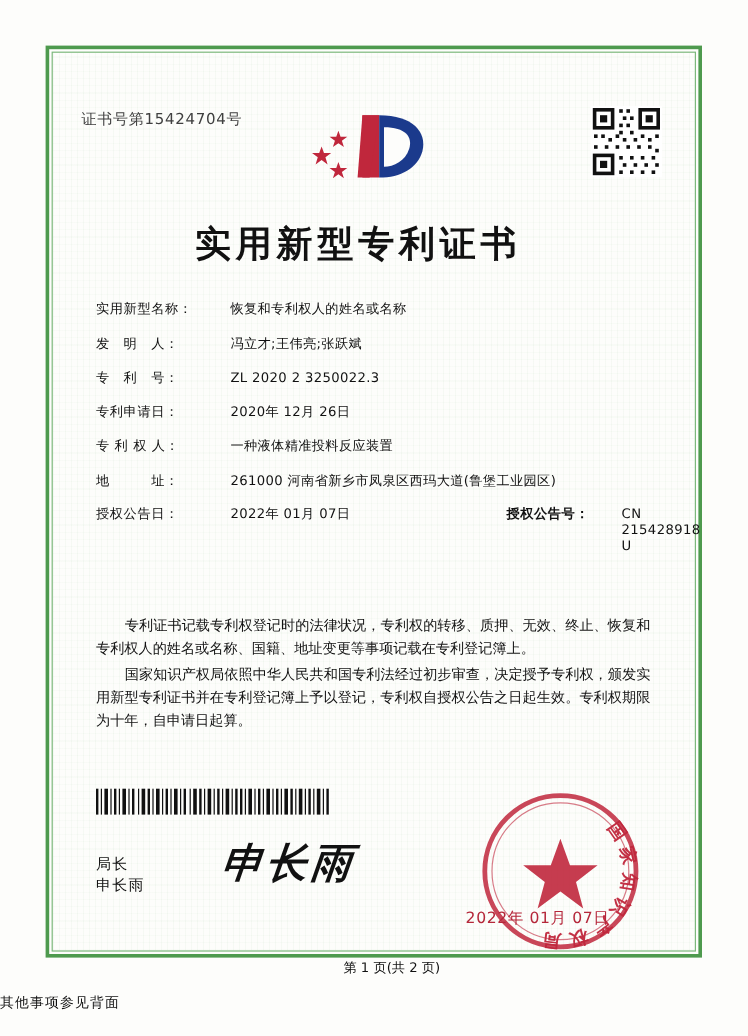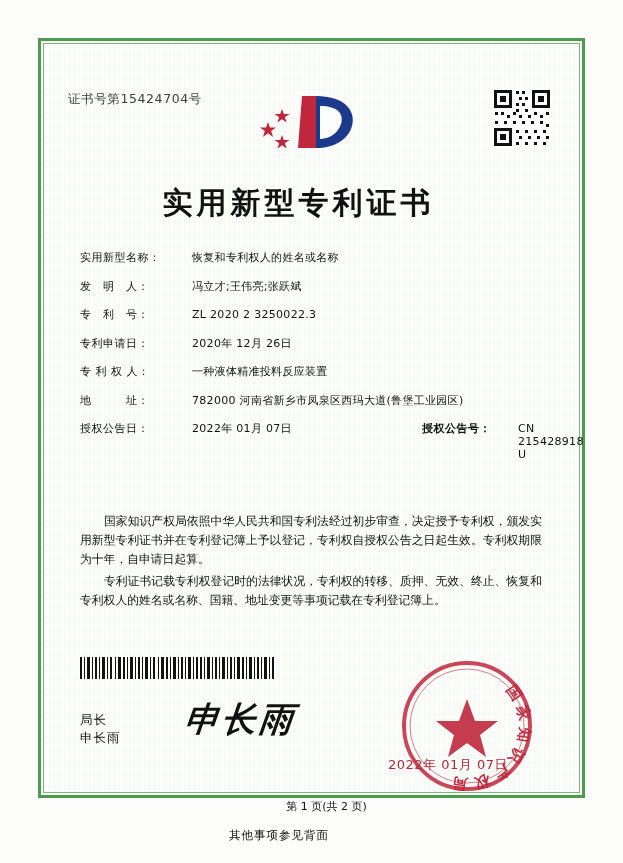--- a/index.html
+++ b/index.html
@@ -203,21 +203,21 @@
     width: 621px;
     text-align: center;
     font-size: 11px;
     color: #111;
   }
   .footer-note {
     position: absolute;
     left: 0;
     top: 828px;
     width: 558px;
-    text-align: center;
+    text-align: left;
     font-size: 11.5px;
     color: #111;
     letter-spacing: 1px;
   }
 </style>
 </head>
 <body>
 
 <div class="page">
 
@@ -322,33 +322,33 @@
     <div class="field-row">
       <span class="field-label">专利申请日：</span>
       <span class="field-value">2020年 12月 26日</span>
     </div>
     <div class="field-row">
       <span class="field-label">专 利 权 人：</span>
       <span class="field-value">一种液体精准投料反应装置</span>
     </div>
     <div class="field-row">
       <span class="field-label">地　　　址：</span>
-      <span class="field-value">782000 河南省新乡市凤泉区西玛大道(鲁堡工业园区)</span>
+      <span class="field-value">261000 河南省新乡市凤泉区西玛大道(鲁堡工业园区)</span>
     </div>
     <div class="field-row split">
       <span class="field-label">授权公告日：</span>
       <span class="field-value">2022年 01月 07日</span>
       <span class="field-label2">授权公告号：</span>
       <span class="field-value2">CN 215428918 U</span>
     </div>
   </div>
 
   <div class="paragraphs">
+    <p>专利证书记载专利权登记时的法律状况，专利权的转移、质押、无效、终止、恢复和专利权人的姓名或名称、国籍、地址变更等事项记载在专利登记簿上。</p>
     <p>国家知识产权局依照中华人民共和国专利法经过初步审查，决定授予专利权，颁发实用新型专利证书并在专利登记簿上予以登记，专利权自授权公告之日起生效。专利权期限为十年，自申请日起算。</p>
-    <p>专利证书记载专利权登记时的法律状况，专利权的转移、质押、无效、终止、恢复和专利权人的姓名或名称、国籍、地址变更等事项记载在专利登记簿上。</p>
   </div>
 
   <div class="barcode">
     <svg width="196" height="22" viewBox="0 0 196 22">
       <rect x="0" y="0" width="196" height="22" fill="#fdfdfb"></rect>
       <g fill="#111">
         <rect x="1" y="0" width="2" height="22"></rect>
           <rect x="5" y="0" width="1" height="22"></rect>
         <rect x="8" y="0" width="3" height="22"></rect>
           <rect x="13" y="0" width="1" height="22"></rect>

